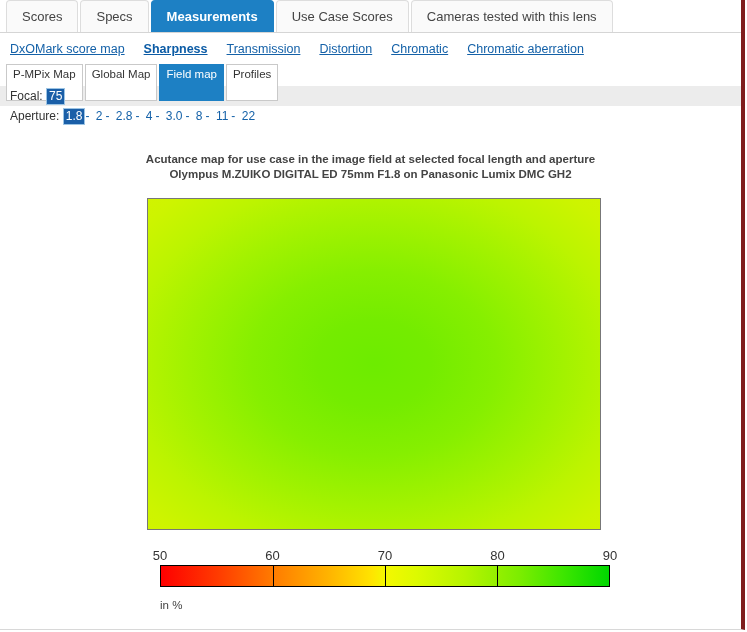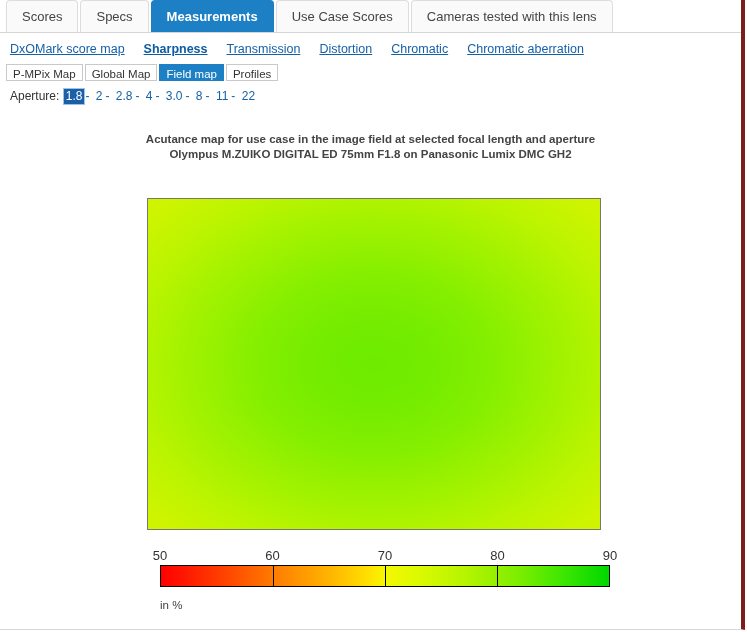--- a/index.html
+++ b/index.html
@@ -79,21 +79,21 @@
   }
 
   
   .minitabs {
     padding-left: 6px;
     white-space: nowrap;
     height: 22px;
   }
   .minitab {
     display: inline-block;
-    height: 17px;
+    height: 37px;
     line-height: 19px;
     padding: 0 6px;
     font-size: 11.5px;
     color: #333333;
     background: #ffffff;
     border: 1px solid #c9c9c9;
     box-sizing: border-box;
     margin-right: 2px;
     cursor: pointer;
   }
@@ -222,20 +222,24 @@
   </div>
 
   <div class="subnav">
     <a>DxOMark score map</a><a class="active">Sharpness</a><a>Transmission</a><a>Distortion</a><a>Chromatic</a><a>Chromatic aberration</a>
   </div>
 
   <div class="minitabs">
     <div class="minitab">P-MPix Map</div><div class="minitab">Global Map</div><div class="minitab active">Field map</div><div class="minitab">Profiles</div>
   </div>
 
+  <div class="paramrow shaded">
+    <span class="plabel">Focal:</span>
+    <span class="val selected">75</span>
+  </div>
 
   <div class="paramrow">
     <span class="plabel">Aperture:</span>
     <span class="val selected">1.8</span><span class="sep">-</span>
     <span class="val">2</span><span class="sep">-</span>
     <span class="val">2.8</span><span class="sep">-</span>
     <span class="val">4</span><span class="sep">-</span>
     <span class="val">3.0</span><span class="sep">-</span>
     <span class="val">8</span><span class="sep">-</span>
     <span class="val">11</span><span class="sep">-</span>

